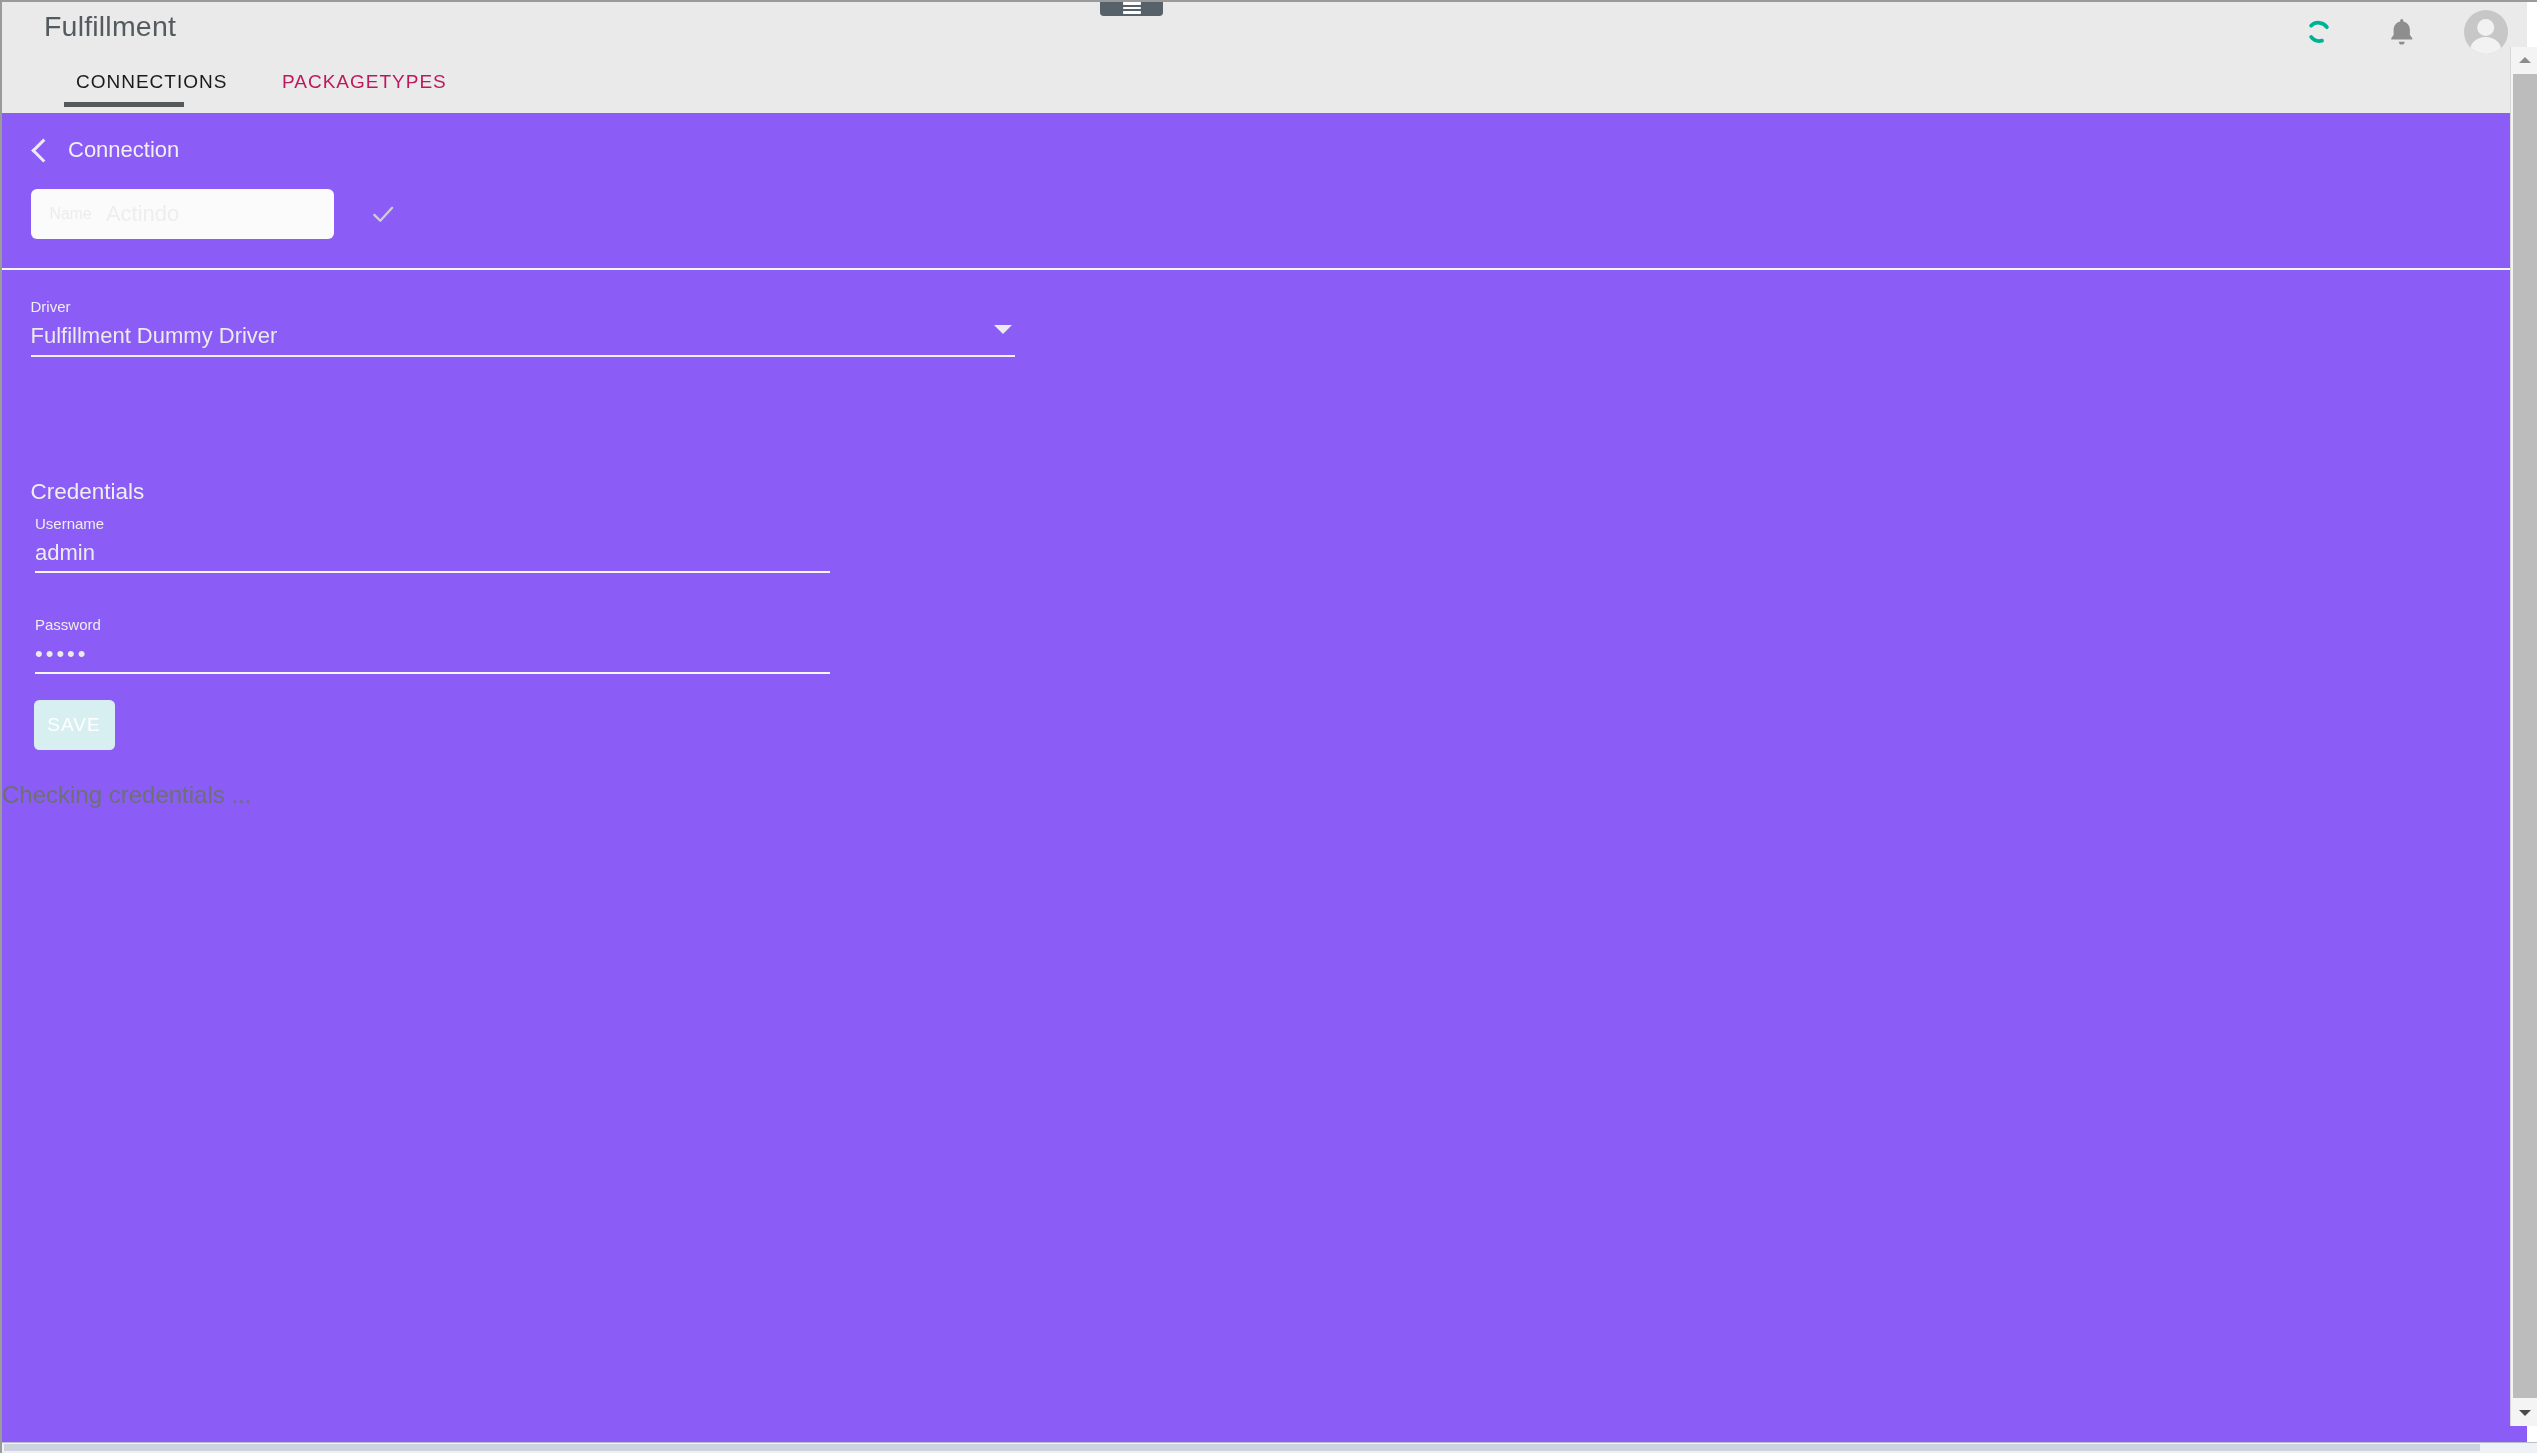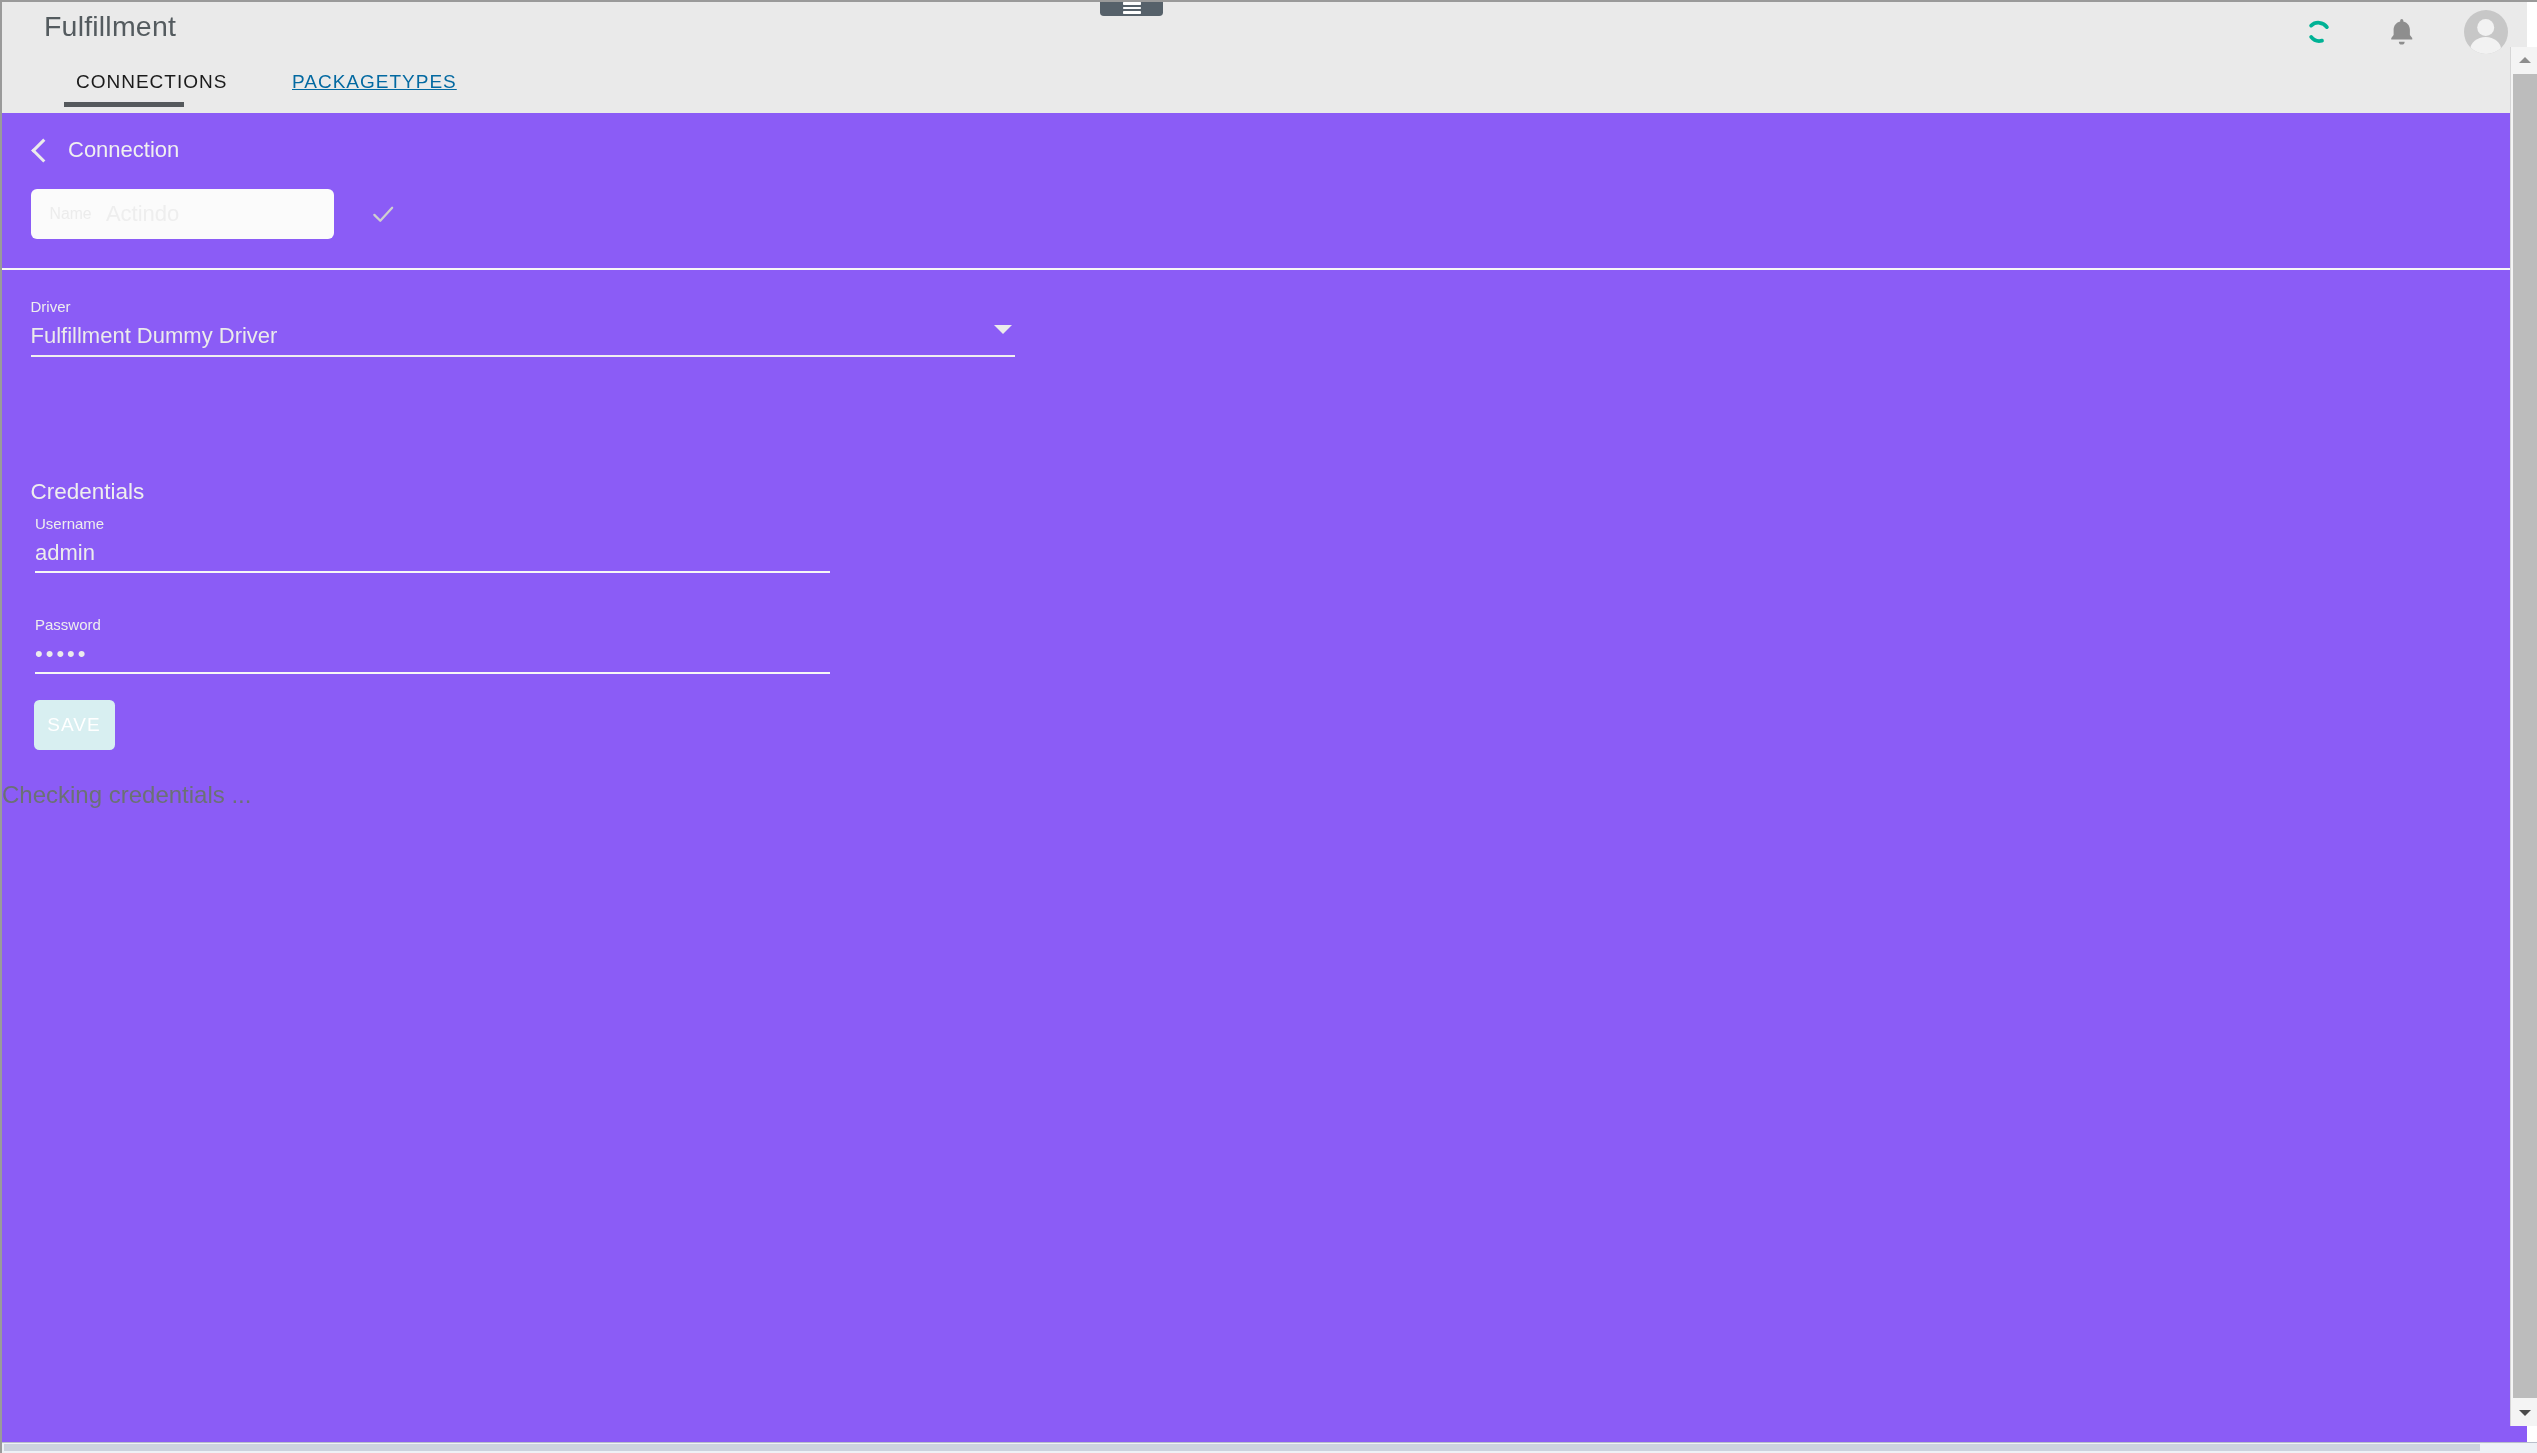--- a/index.html
+++ b/index.html
@@ -63,21 +63,21 @@
     padding-top: 9px;
     box-sizing: border-box;
     font-size: 19px;
     letter-spacing: 1px;
     white-space: nowrap;
     cursor: pointer;
     user-select: none;
   }
 
   .tab-connections { left: 74px; color: #1b1b1b; }
-  .tab-packagetypes { left: 290px; color: #0369a1; text-decoration: underline; }
+  .tab-packagetypes { left: 280px; color: #be185d; }
 
   .tab-underline {
     position: absolute;
     left: 62px;
     top: 100px;
     width: 120px;
     height: 4.5px;
     background: #55595c;
     z-index: 6;
   }

